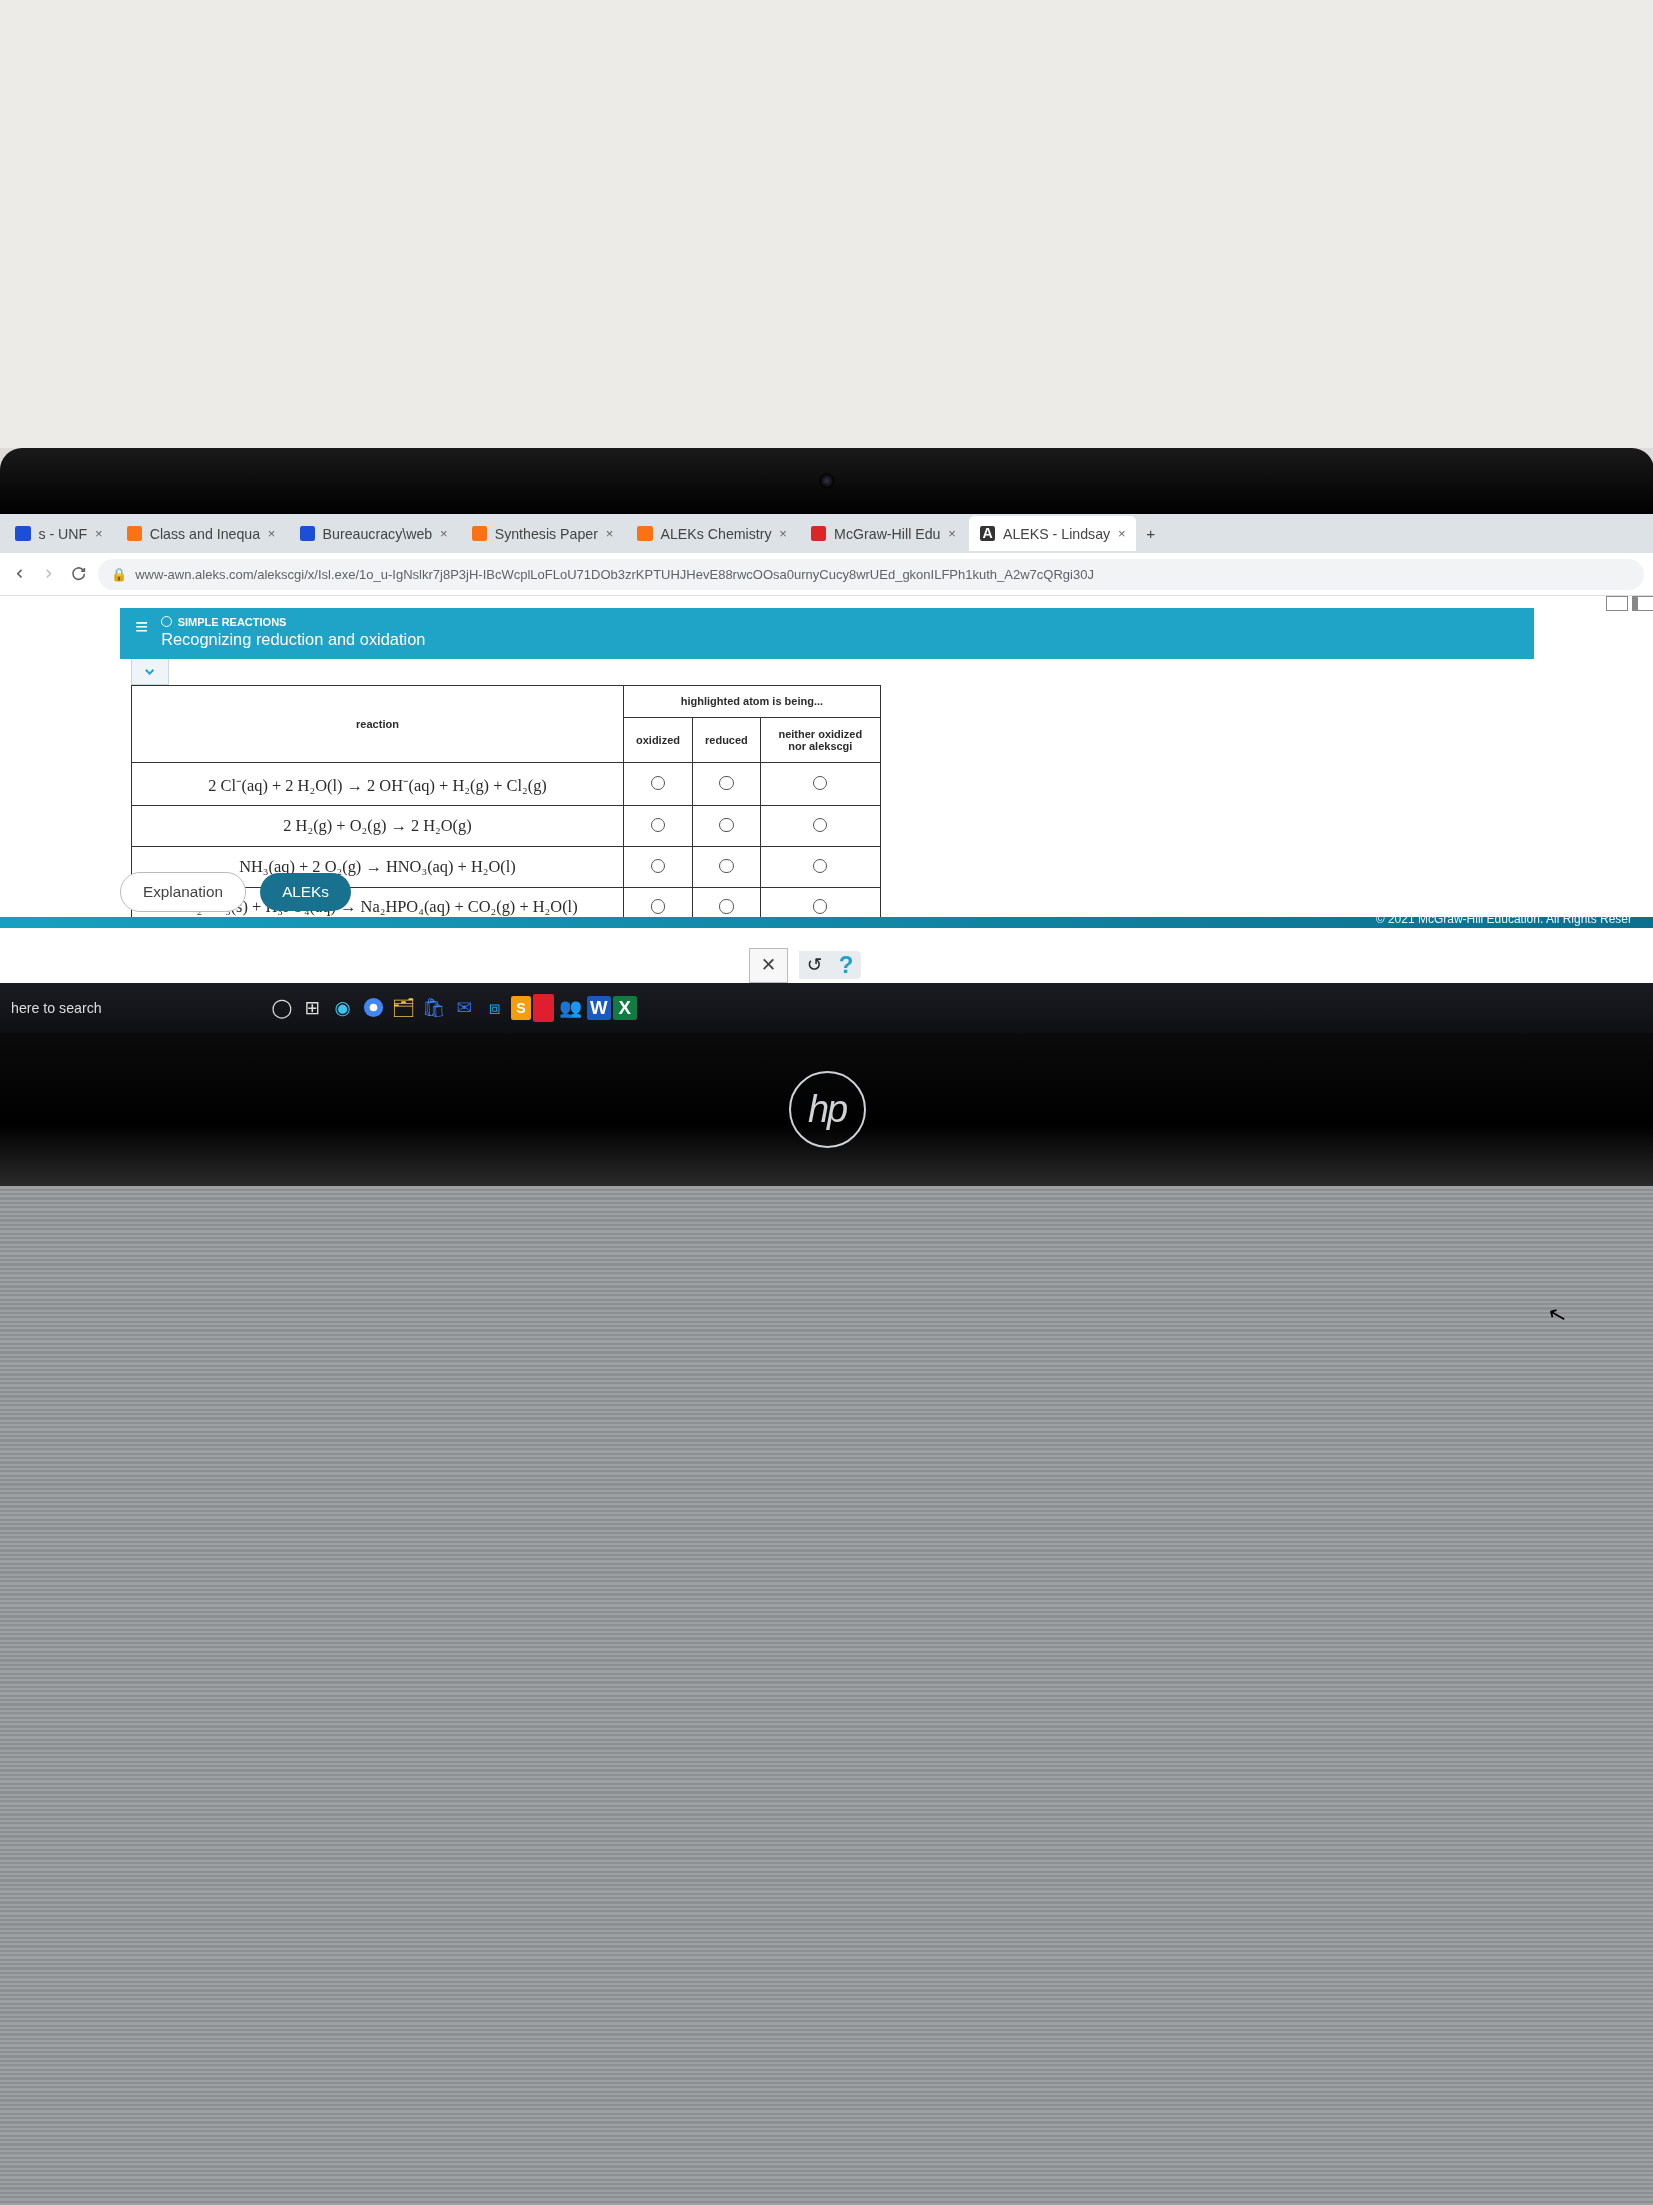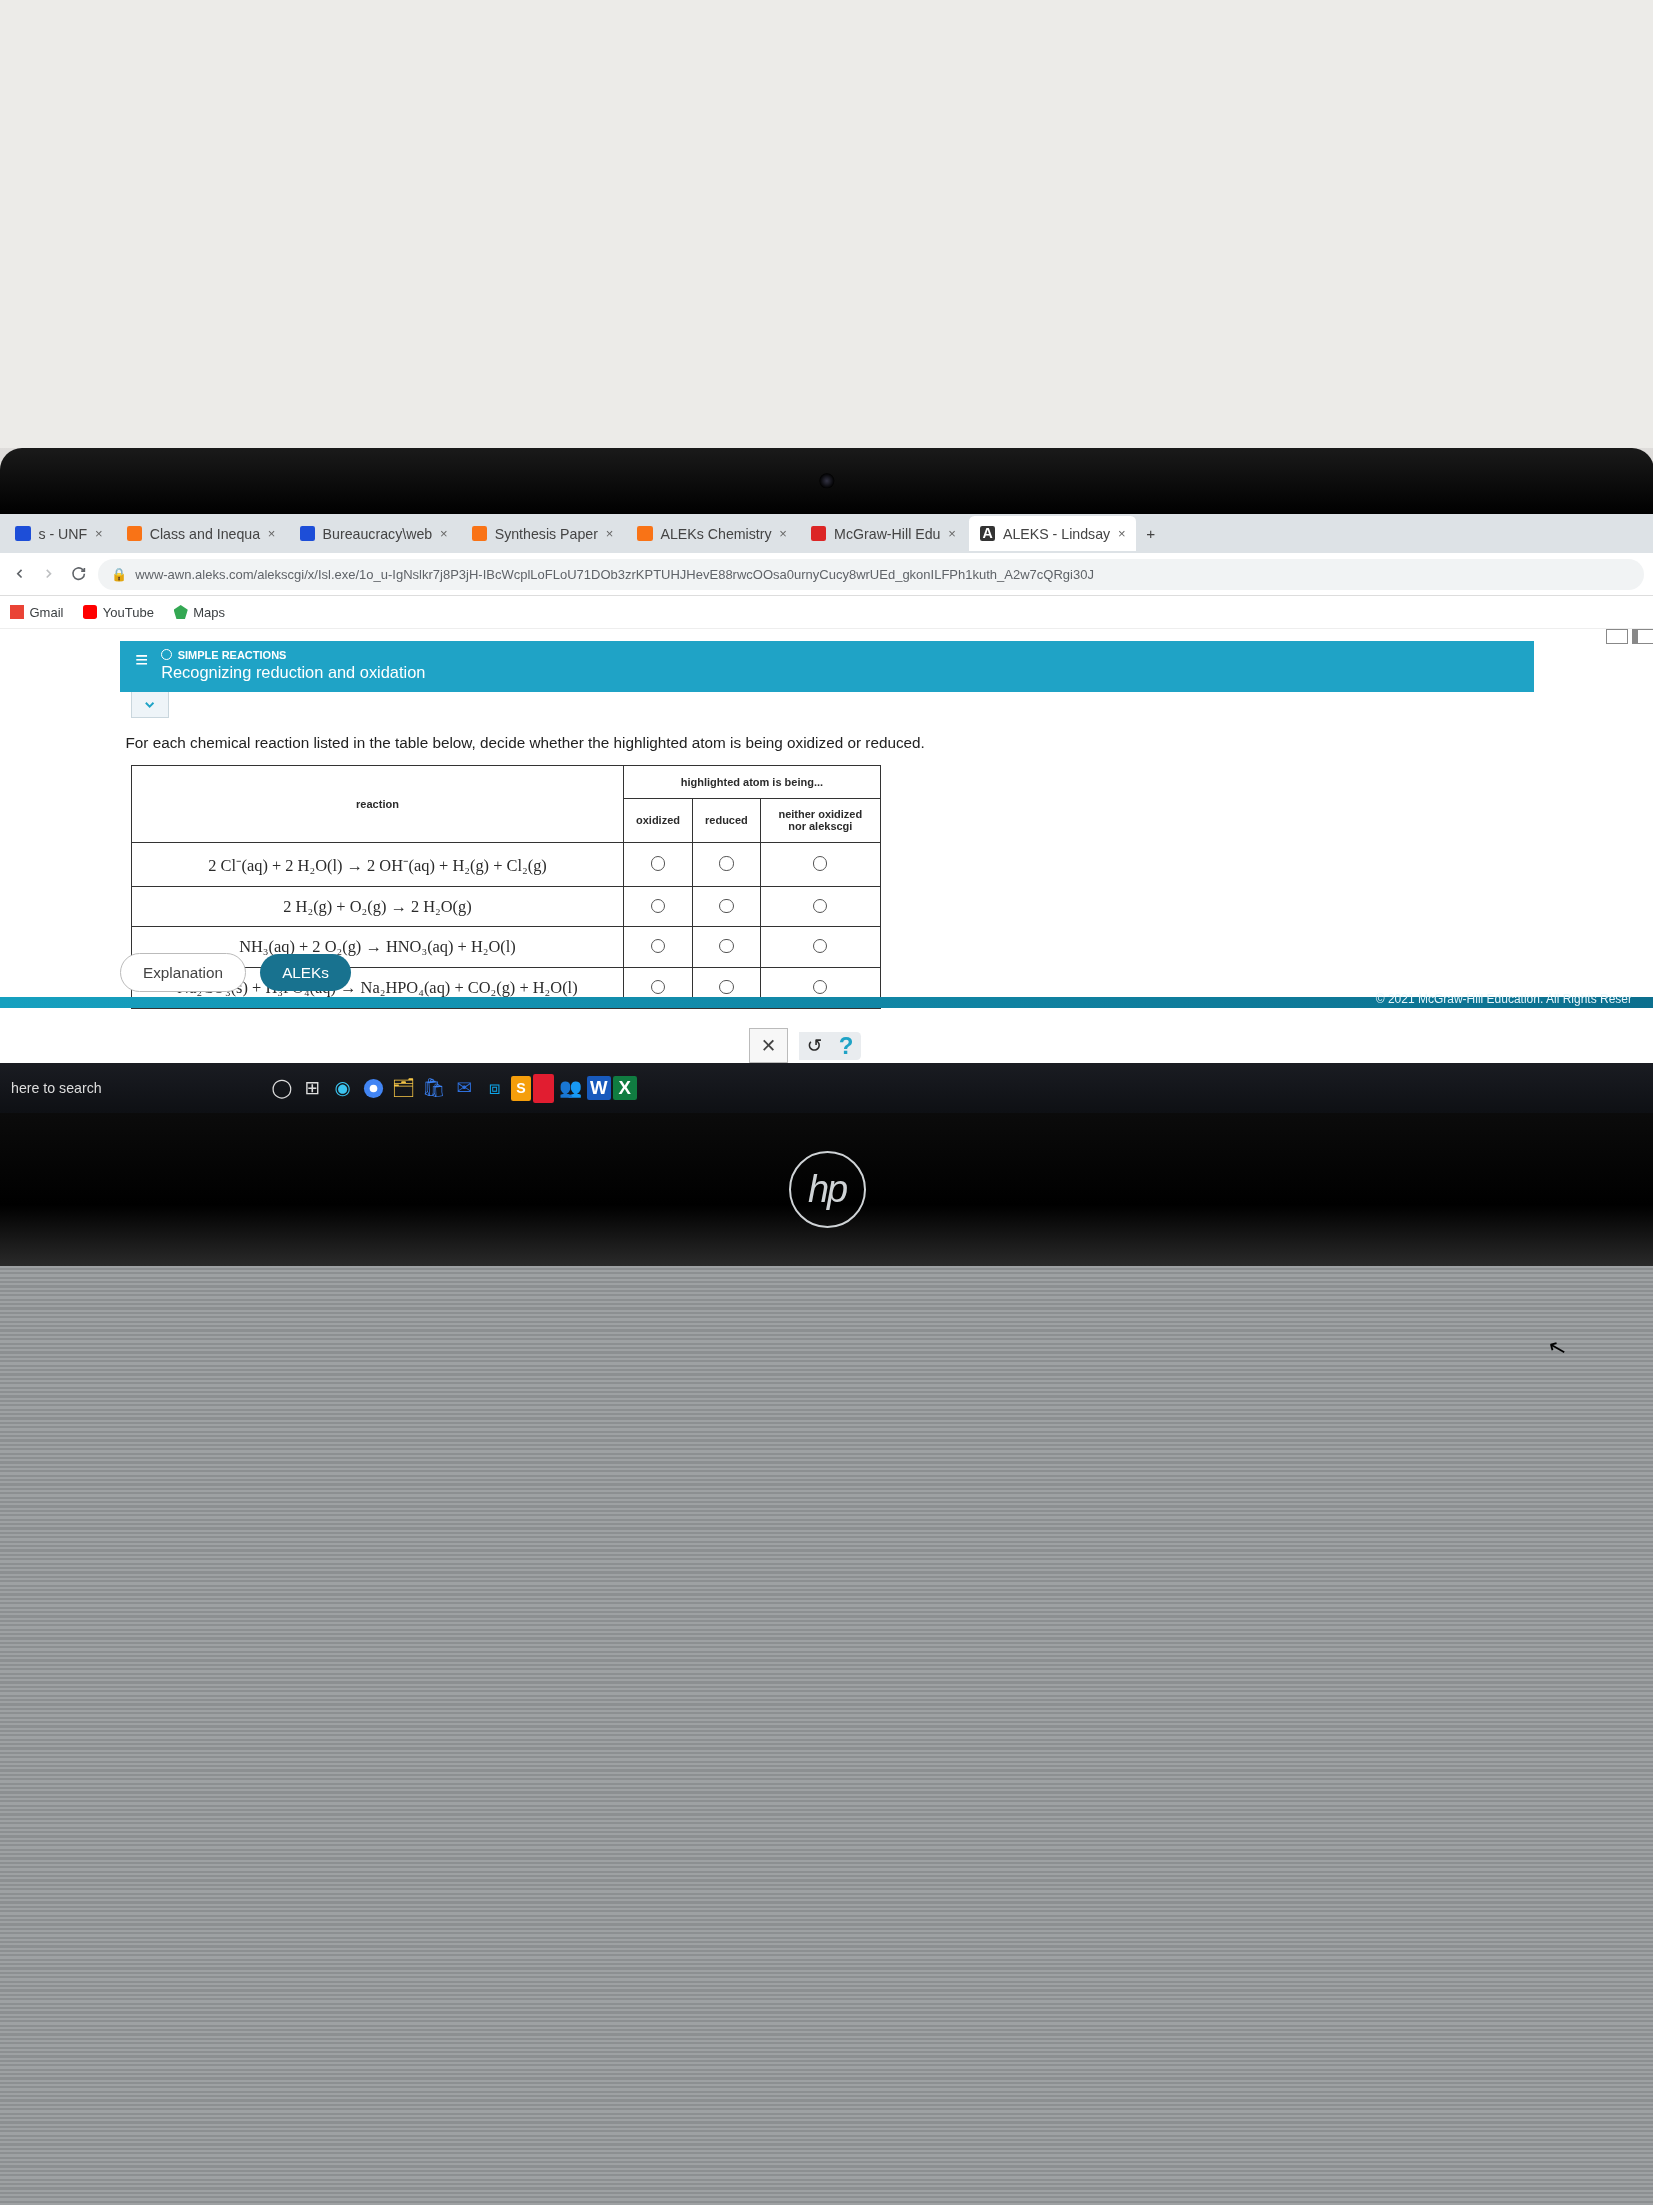--- a/index.html
+++ b/index.html
@@ -350,34 +350,20 @@
             <path d="M21 12a9 9 0 1 1-3-6.7L21 8"></path>
             <path d="M21 3v5h-5"></path>
           </svg>
         </div>
       <div class="addr">
         <span class="lock">🔒</span>
         <span>www-awn.aleks.com/alekscgi/x/Isl.exe/1o_u-IgNslkr7j8P3jH-IBcWcplLoFLoU71DOb3zrKPTUHJHevE88rwcOOsa0urnyCucy8wrUEd_gkonILFPh1kuth_A2w7cQRgi30J</span>
       </div>
     </div>
 
-    <div class="bm-row">
-      <div class="bm">
-        <span class="fav gm" style="clip-path: polygon(0 0,100% 0,100% 100%,0 100%);"></span>
-        <span>Gmail</span>
-      </div>
-      <div class="bm">
-        <span class="fav yt" style="border-radius:2.7px;"></span>
-        <span>YouTube</span>
-      </div>
-      <div class="bm">
-        <span class="fav mp" style="clip-path: polygon(50% 0,100% 35%,80% 100%,20% 100%,0 35%);"></span>
-        <span>Maps</span>
-      </div>
-    </div>
 
     <div class="aleks-wrap" style="height: 1072px;">
       <div style="position:absolute; top:0; right:0; display:flex; gap:4.4px;">
         <div style="width:22px;height:15.3px;border:1.1px solid #888;"></div>
         <div style="width:22px;height:15.3px;border:1.1px solid #888;border-left:6.6px solid #888;"></div>
       </div>
 
       <div class="aleks-head">
         <div class="hamb">≡</div>
         <div>
@@ -388,21 +374,20 @@
           <div class="aleks-title-big">Recognizing reduction and oxidation</div>
         </div>
       </div>
 
       <div class="chev-tab">
         <svg width="15.3" height="15.3" viewBox="0 0 24 24" fill="none" stroke="#1fa3c6" stroke-width="3">
             <path d="M6 9l6 6 6-6"></path>
           </svg>
       </div>
 
-      <div class="prompt">For each chemical reaction listed in the table below, decide whether the highlighted atom is being oxidized or reduced.</div>
 
       <table class="rxn">
         <tbody>
             <tr>
           <th class="rxcol" rowspan="2">reaction</th>
           <th colspan="3">highlighted atom is being...</th>
         </tr>
         <tr>
           <th>oxidized</th>
           <th>reduced</th>

